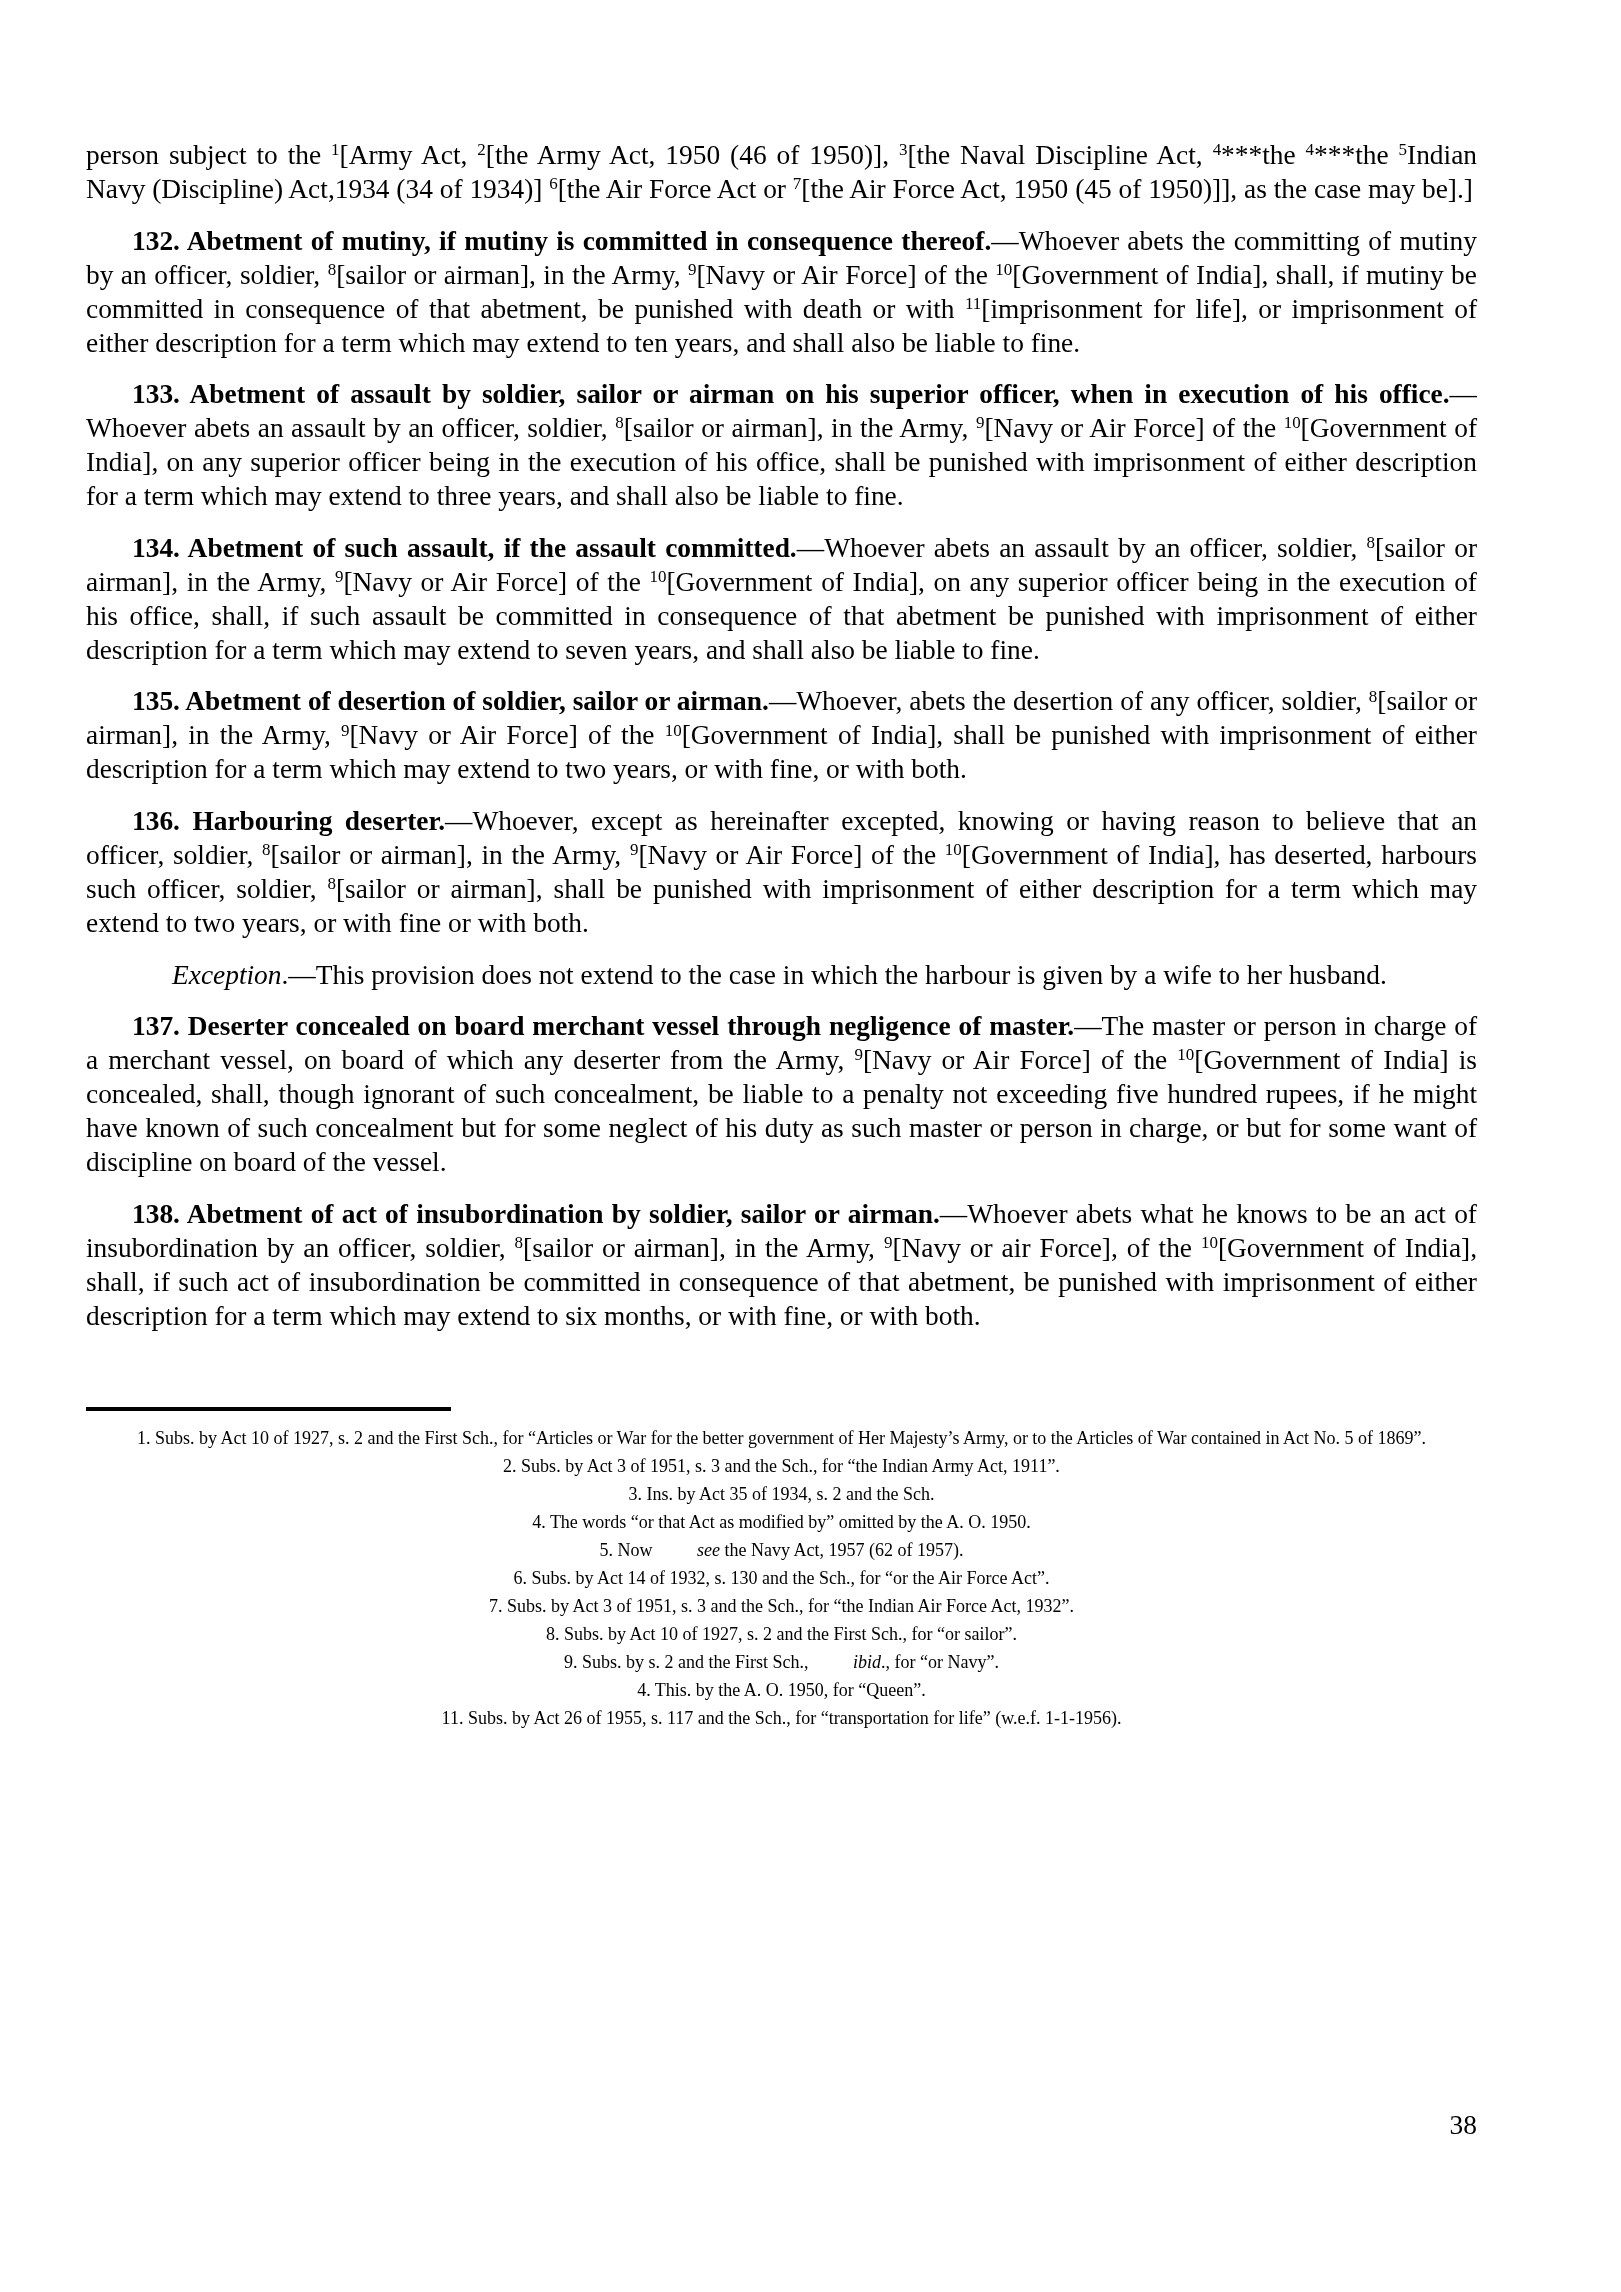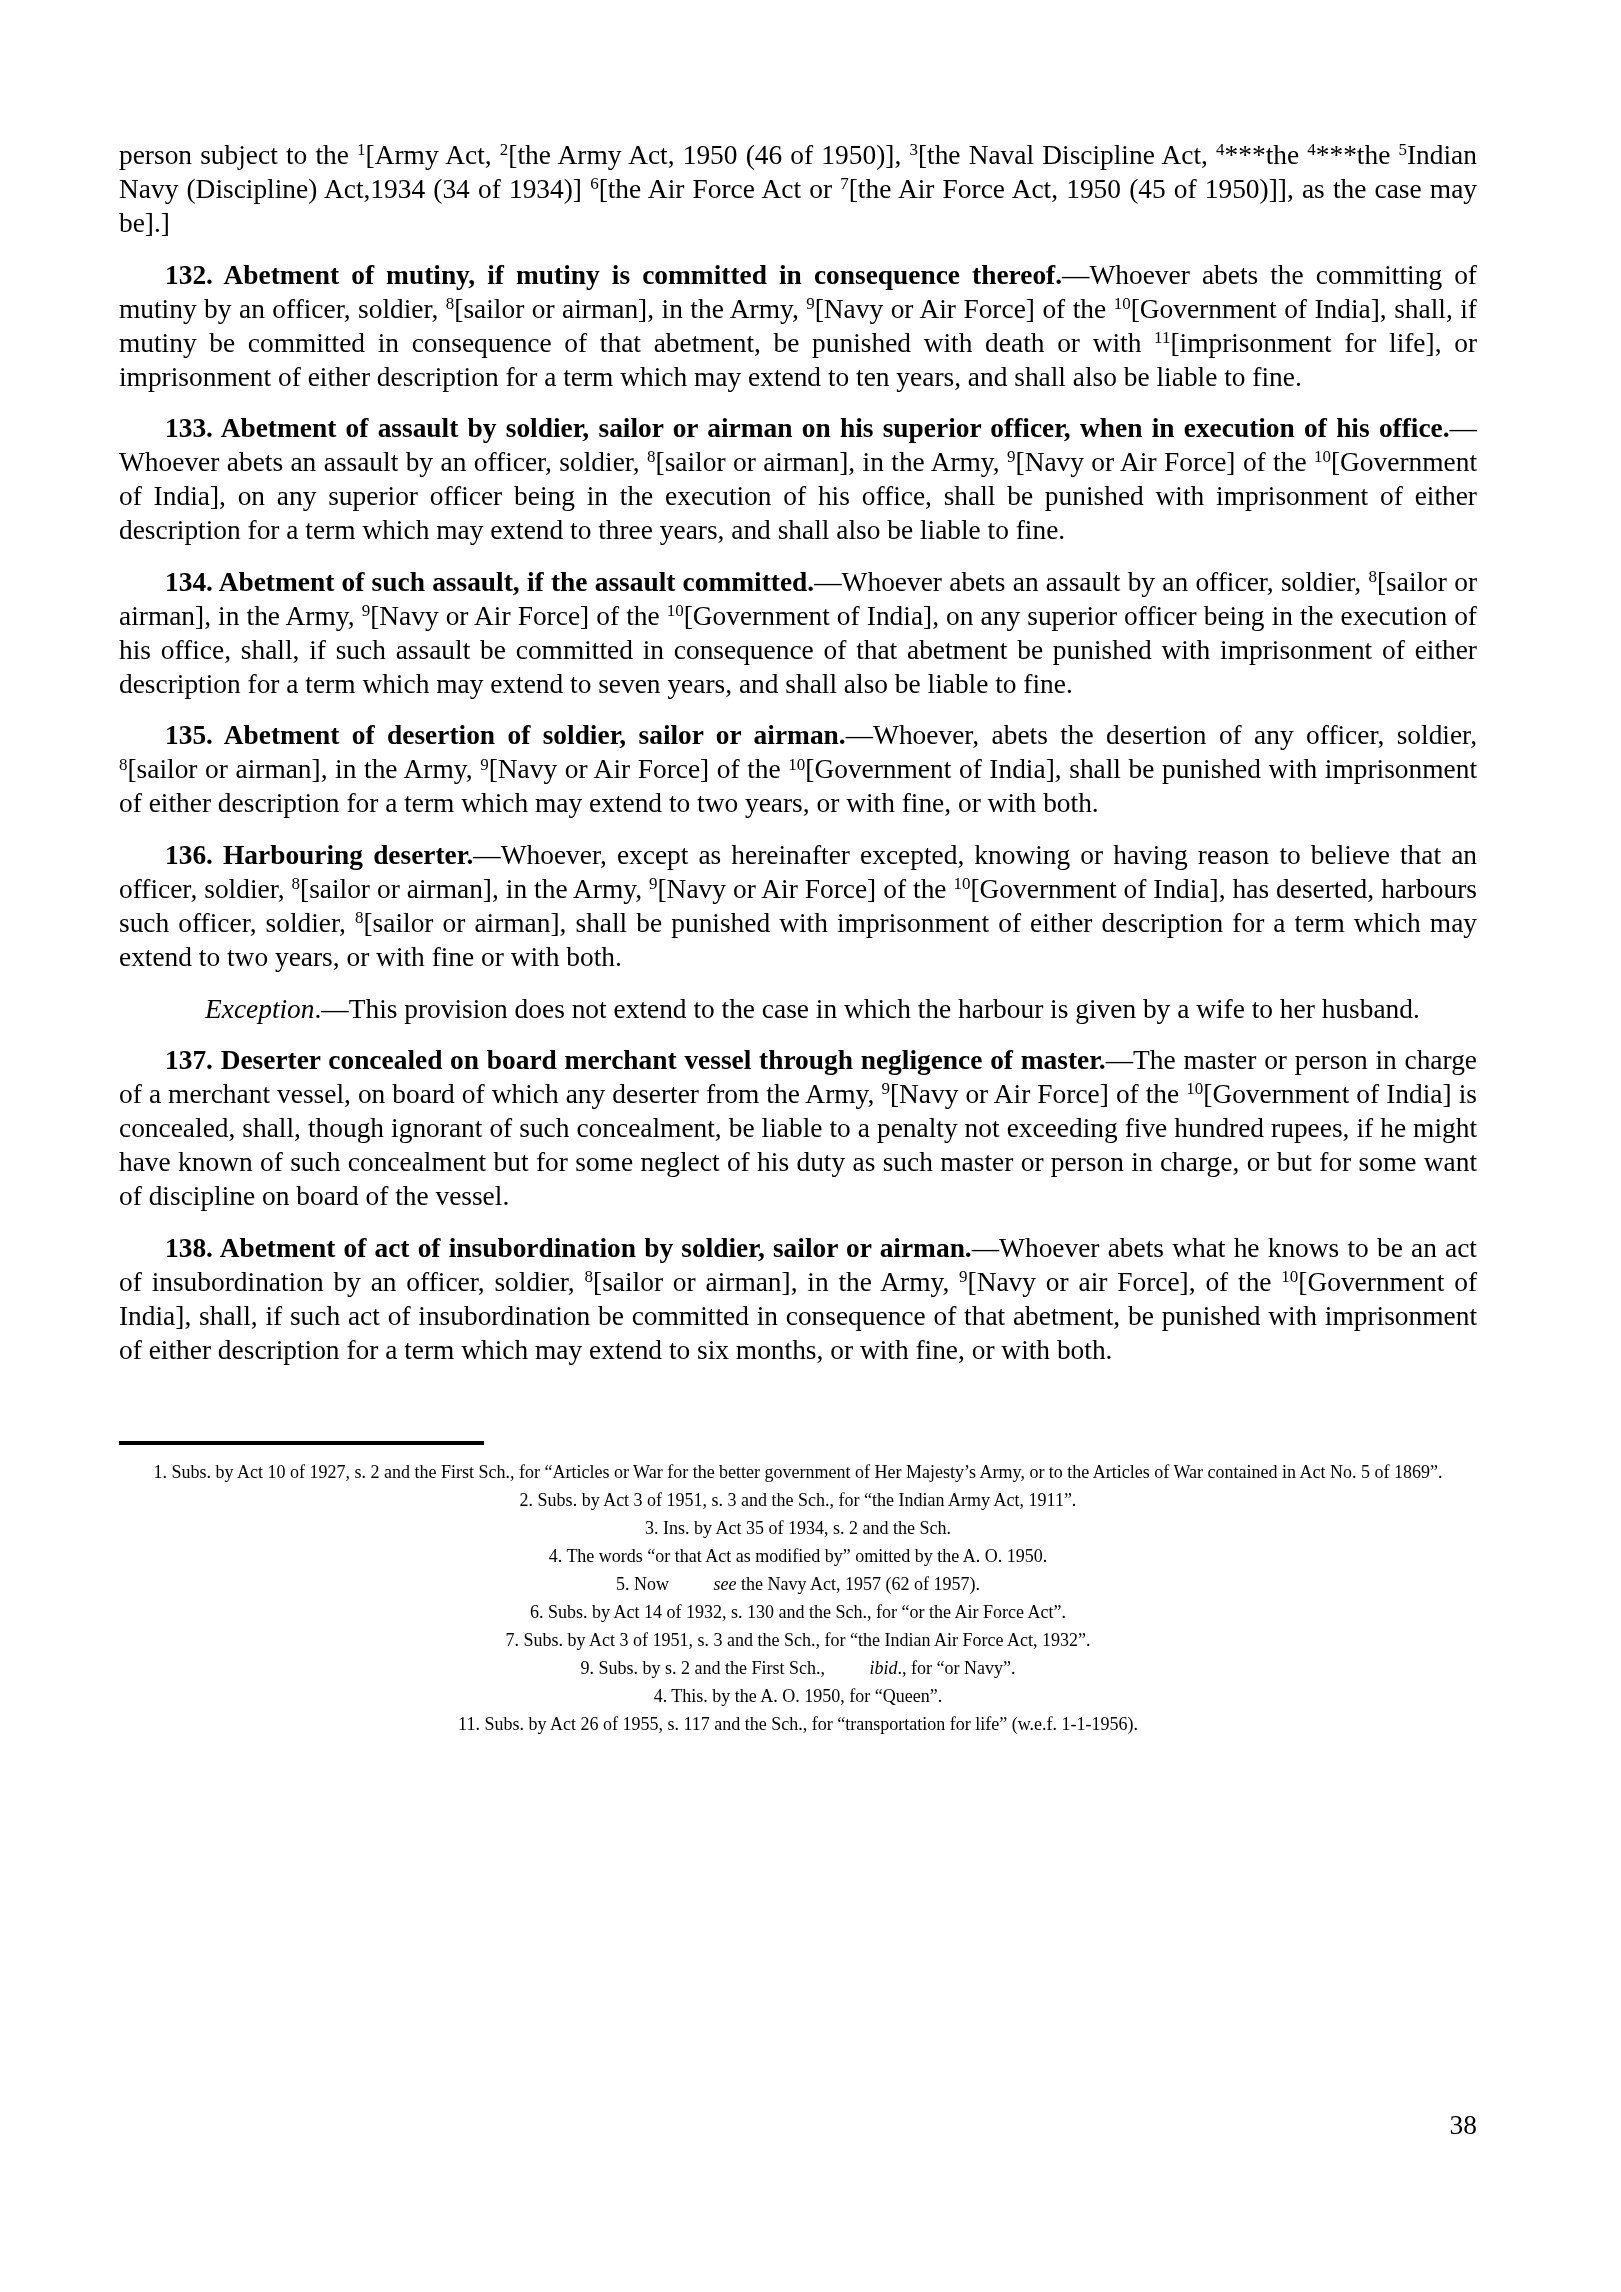--- a/index.html
+++ b/index.html
@@ -8,21 +8,21 @@
     background: #ffffff;
   }
   .doc-page {
     position: relative;
     width: 1621px;
     height: 2293px;
     background: #ffffff;
     color: #000000;
     font-family: "Liberation Serif", "DejaVu Serif", serif;
     box-sizing: border-box;
-    padding: 138px 144px 0 119px;
+    padding: 138px 144px 0 86px;
     overflow: hidden;
   }
   .statute-text {
     font-size: 27.4px;
     line-height: 34px;
     text-align: justify;
   }
   .para {
     margin: 0 0 17.6px 0;
   }
@@ -83,19 +83,20 @@
     </div>
   <div class="footnote-sep"></div>
   <div class="footnotes" id="footnotes">
       <div class="footnote"><span>1. </span><span>Subs. by Act 10 of 1927, s. 2 and the First Sch., for “Articles or War for the better government of Her Majesty’s Army, or to the Articles of War contained in Act No. 5 of 1869”.</span></div>
       <div class="footnote"><span>2. </span><span>Subs. by Act 3 of 1951, s. 3 and the Sch., for “the Indian Army Act, 1911”.</span></div>
       <div class="footnote"><span>3. </span><span>Ins. by Act 35 of 1934, s. 2 and the Sch.</span></div>
       <div class="footnote"><span>4. </span><span>The words “or that Act as modified by” omitted by the A. O. 1950.</span></div>
       <div class="footnote"><span>5. </span><span>Now </span><span class="i">see</span><span> the Navy Act, 1957 (62 of 1957).</span></div>
       <div class="footnote"><span>6. </span><span>Subs. by Act 14 of 1932, s. 130 and the Sch., for “or the Air Force Act”.</span></div>
       <div class="footnote"><span>7. </span><span>Subs. by Act 3 of 1951, s. 3 and the Sch., for “the Indian Air Force Act, 1932”.</span></div>
+      <div class="footnote"><span>8. </span><span>Subs. by Act 10 of 1927, s. 2 and the First Sch., for “or sailor”.</span></div>
       <div class="footnote"><span>9. </span><span>Subs. by s. 2 and the First Sch., </span><span class="i">ibid</span><span>., for “or Navy”.</span></div>
       <div class="footnote"><span>4. </span><span>This. by the A. O. 1950, for “Queen”.</span></div>
       <div class="footnote"><span>11. </span><span>Subs. by Act 26 of 1955, s. 117 and the Sch., for “transportation for life” (w.e.f. 1-1-1956).</span></div>
     </div>
   <div class="page-number">38</div>
 </div>
 
 
 </body></html>

